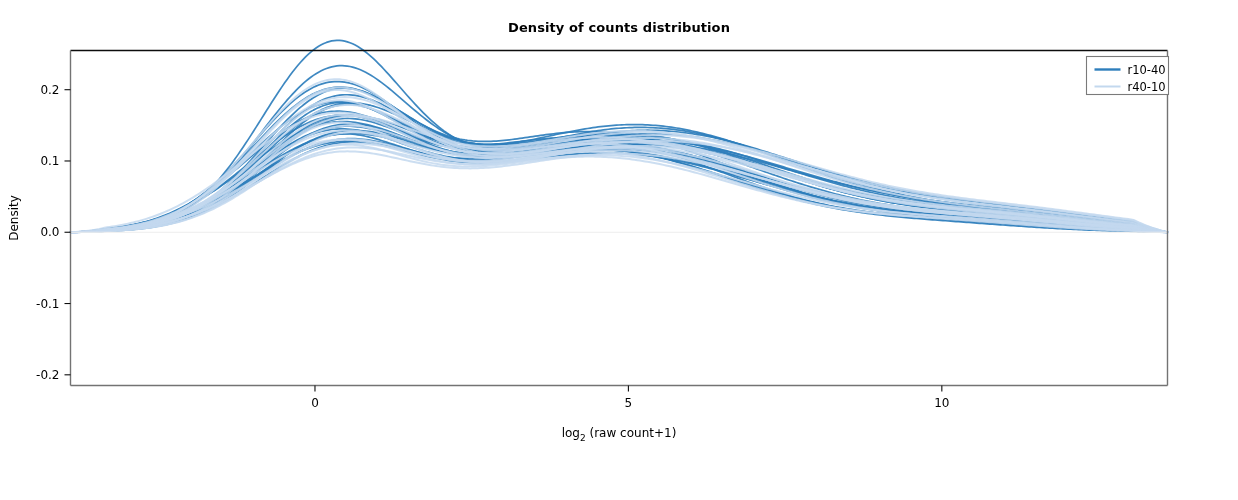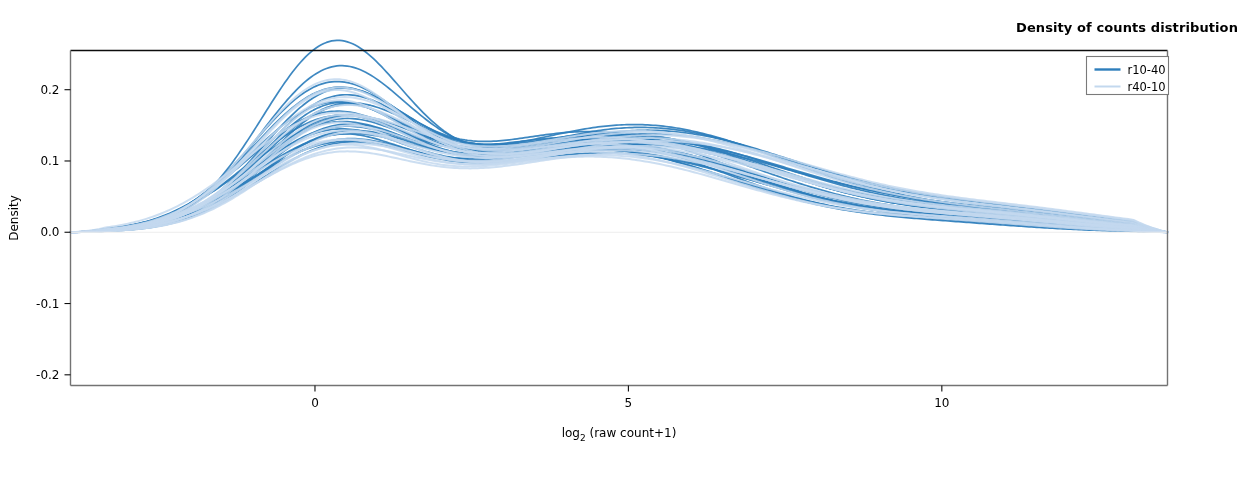--- a/index.html
+++ b/index.html
@@ -17,21 +17,21 @@
   #figure {
     position: relative;
     width: 1238px;
     height: 500px;
   }
   #chart-title {
     position: absolute;
     top: 20px;
     left: 0;
     width: 1238px;
-    text-align: right;
+    text-align: center;
     font-size: 13px;
     font-weight: bold;
     color: #000000;
     letter-spacing: 0.1px;
   }
   #plot-svg {
     position: absolute;
     top: 0;
     left: 0;
   }

